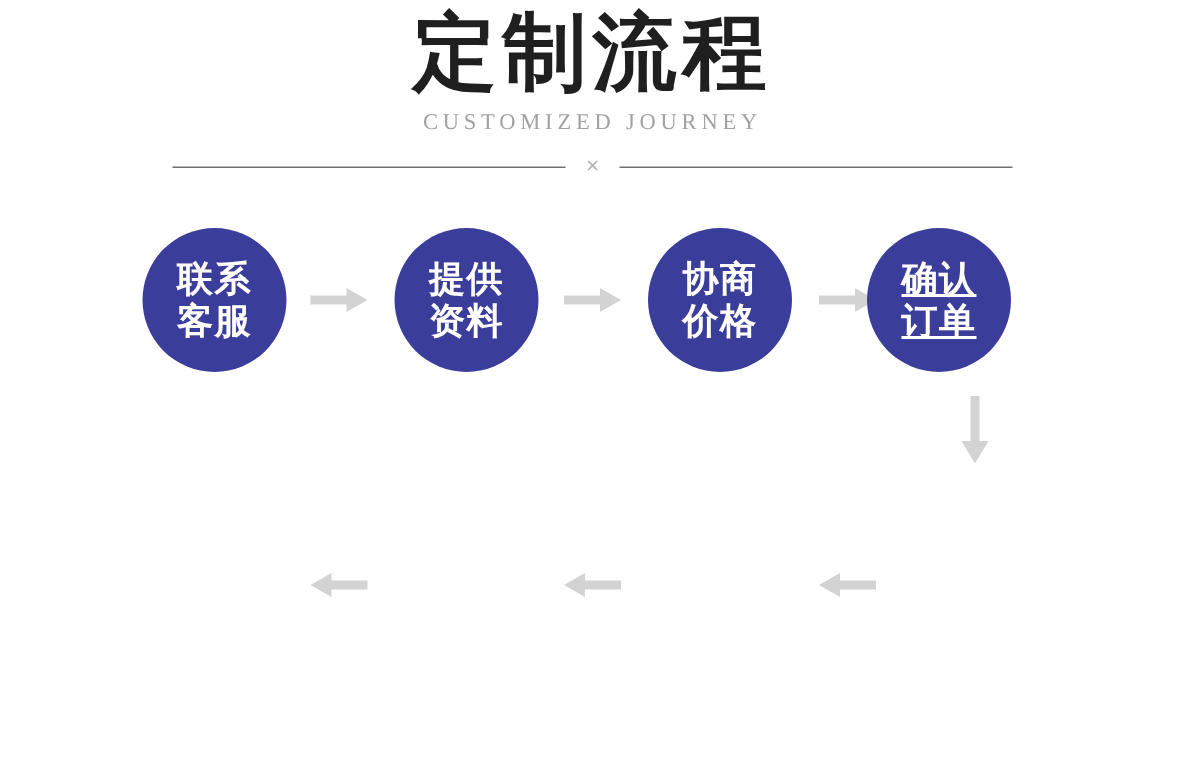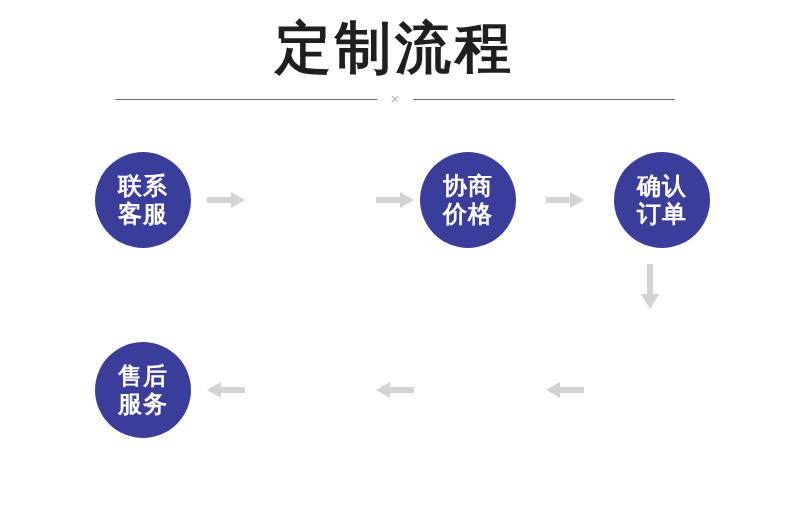--- a/index.html
+++ b/index.html
@@ -11,21 +11,21 @@
     width: 790px;
     height: 509px;
     font-family: "Liberation Sans", "DejaVu Sans", sans-serif;
     overflow: hidden;
     position: relative;
   }
 
   
   .header {
     width: 790px;
-    padding-top: 16px;
+    padding-top: 4px;
     text-align: center;
   }
   .main-title {
     font-size: 56px;
     font-weight: bold;
     color: #1f1f1f;
     letter-spacing: 4px;
     line-height: 64px;
     height: 64px;
     margin: 0;
@@ -97,22 +97,22 @@
     font-size: 24px;
     font-weight: bold;
     line-height: 28px;
     letter-spacing: 1px;
     font-family: "DejaVu Sans", "Liberation Sans", sans-serif;
     white-space: nowrap;
   }
 
   .n0 { left: 95px; }
   .n1 { left: 263px; }
-  .n2 { left: 420px; }
-  .n3 { left: 614px; }
+  .n2 { left: 432px; }
+  .n3 { left: 578px; text-decoration: underline; }
 
   
   .arrow-h {
     position: absolute;
     top: 52px;
     width: 38px;
     height: 16px;
   }
   .arrow-h .shaft {
     position: absolute;
@@ -164,20 +164,21 @@
     border-left: 9px solid transparent;
     border-right: 9px solid transparent;
     border-top: 15px solid #d3d3d3;
   }
 </style>
 </head>
 <body>
 
 <div class="header">
   <div class="main-title">定制流程</div>
+  <div class="sub-title">CUSTOMIZED JOURNEY</div>
   <div class="divider">
     <span class="rule left"></span>
     <span class="xmark">×</span>
     <span class="rule right"></span>
   </div>
 </div>
 
 <div class="flow">
 
   <div class="flow-row row1">
@@ -185,20 +186,24 @@
     <div class="node n0">
       <span class="line">联系</span>
       <span class="line">客服</span>
     </div>
 
     <div class="arrow-h right a0">
       <span class="shaft"></span>
       <span class="head"></span>
     </div>
 
+    <div class="node n1">
+      <span class="line">提供</span>
+      <span class="line">资料</span>
+    </div>
 
     <div class="arrow-h right a1">
       <span class="shaft"></span>
       <span class="head"></span>
     </div>
 
     <div class="node n2">
       <span class="line">协商</span>
       <span class="line">价格</span>
     </div>
@@ -214,24 +219,20 @@
     </div>
 
     <div class="arrow-v">
       <span class="shaft"></span>
       <span class="head"></span>
     </div>
   </div>
 
   <div class="flow-row row2">
 
-    <div class="node n0">
-      <span class="line">售后</span>
-      <span class="line">服务</span>
-    </div>
 
     <div class="arrow-h left a0">
       <span class="shaft"></span>
       <span class="head"></span>
     </div>
 
 
     <div class="arrow-h left a1">
       <span class="shaft"></span>
       <span class="head"></span>

